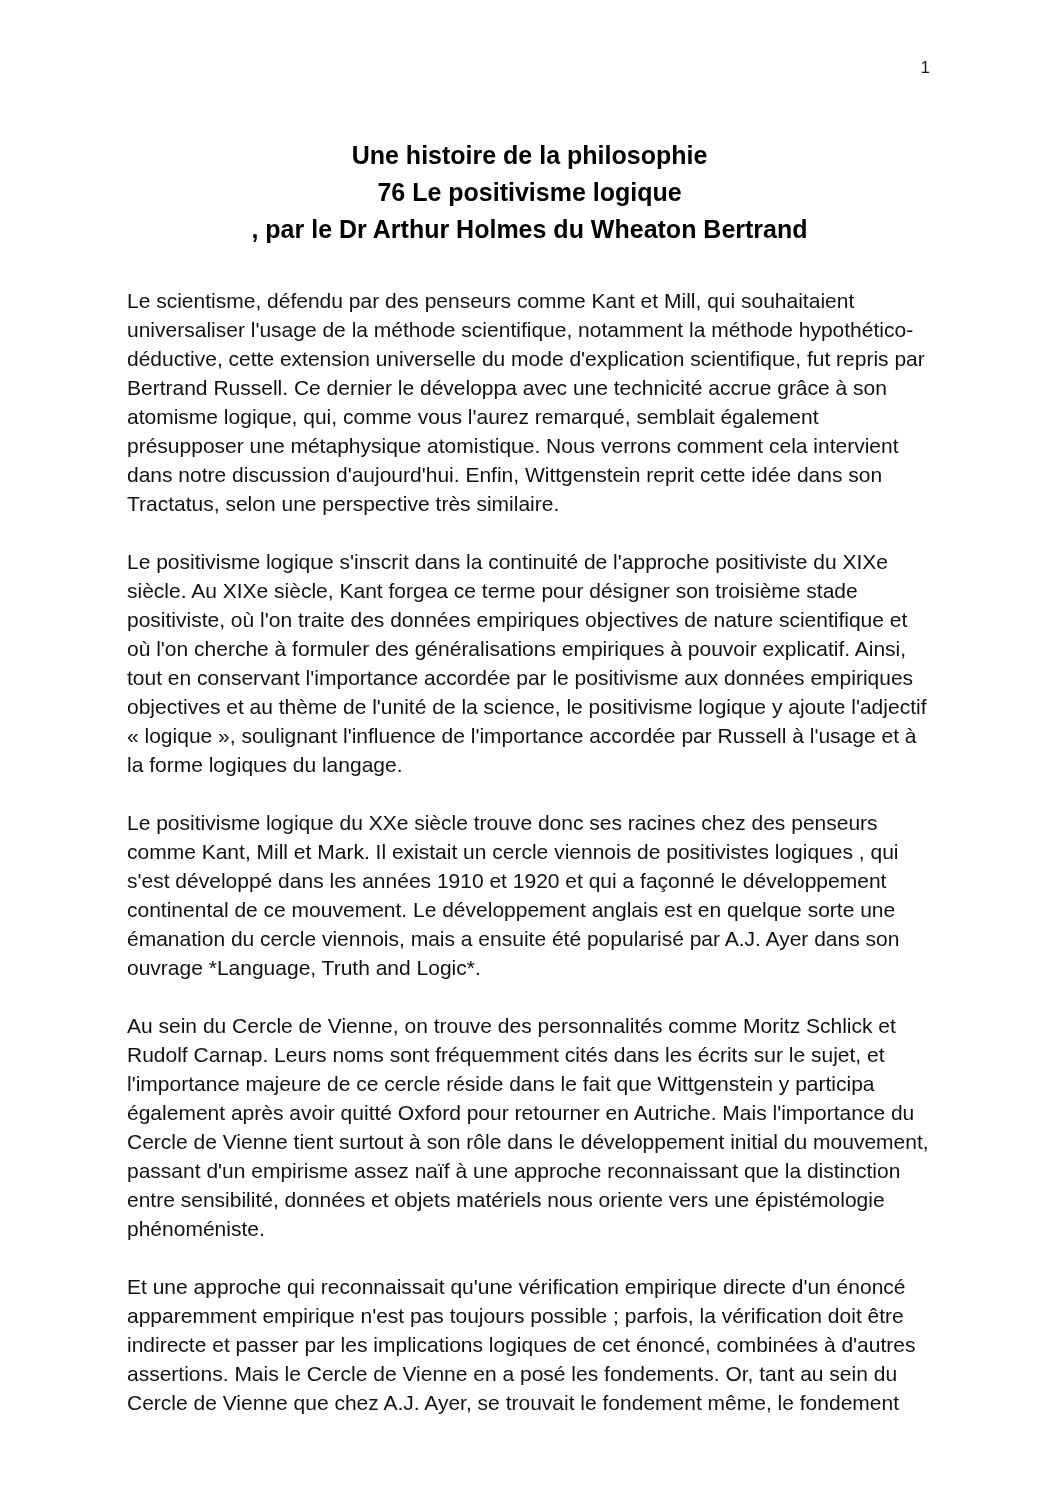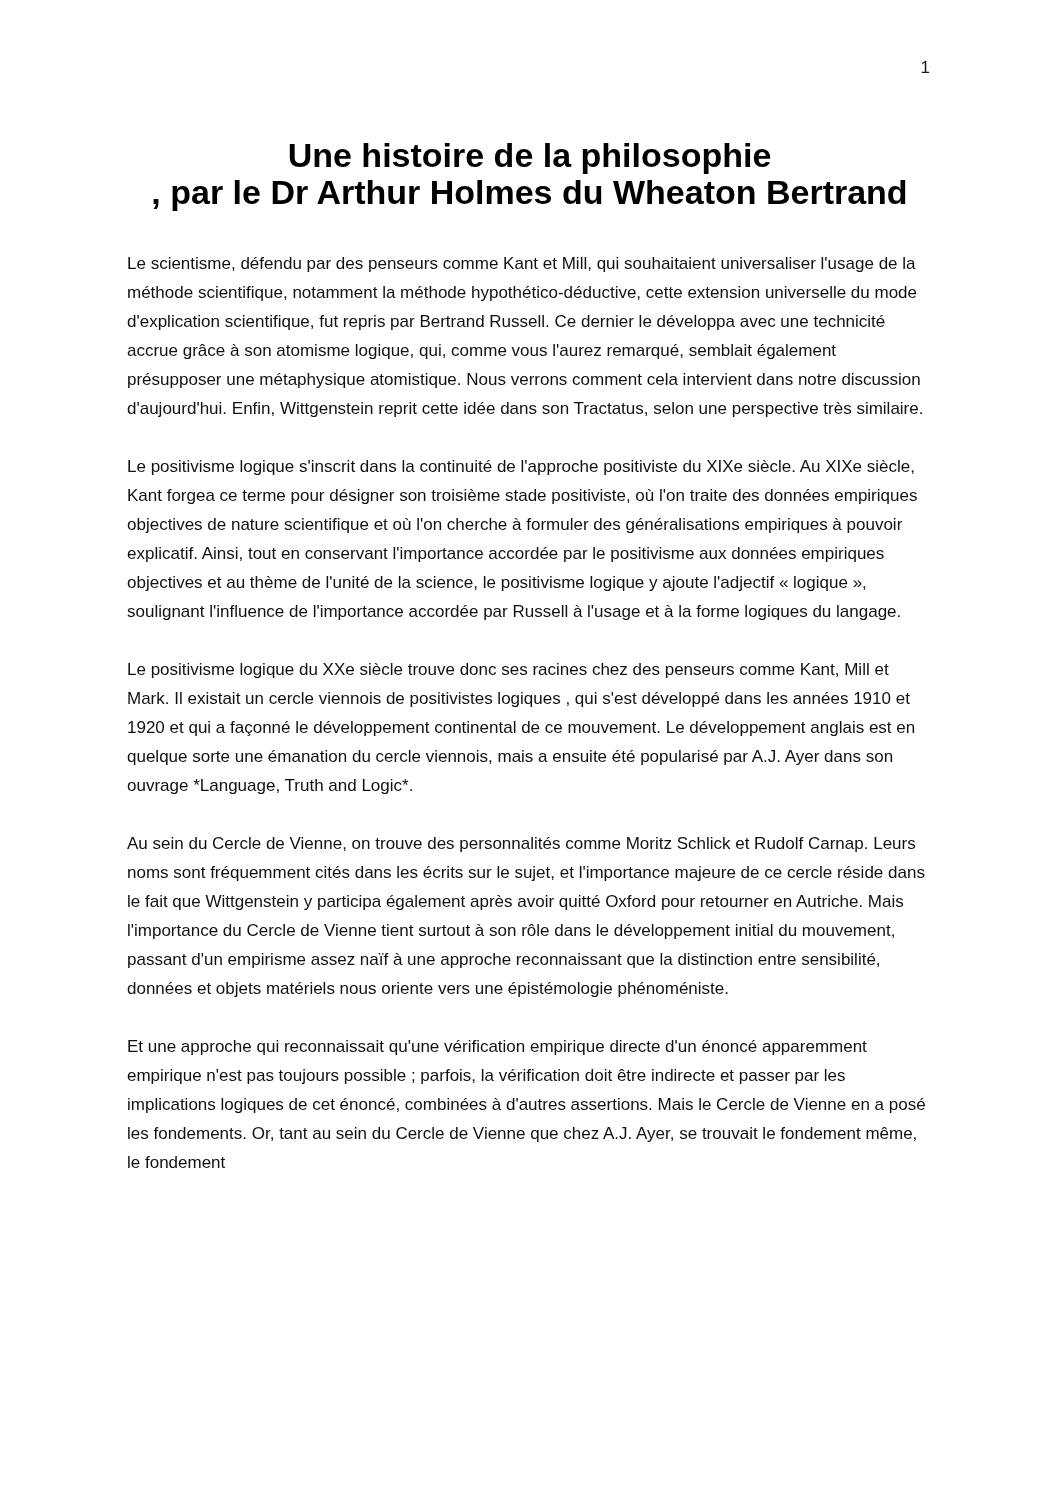--- a/index.html
+++ b/index.html
@@ -24,44 +24,45 @@
     top: 58px;
     right: 128px;
     font-size: 17px;
     color: #1a1a1a;
   }
   .doc-title {
     margin-top: 82px;
     margin-bottom: 38px;
     text-align: center;
     font-weight: bold;
-    font-size: 34px;
+    font-size: 25px;
     line-height: 37px;
     color: #000000;
   }
   .doc-title .title-line {
     display: block;
   }
   .body-text p {
     margin: 0 0 29px 0;
-    font-size: 17px;
+    font-size: 21px;
     line-height: 29px;
     text-align: left;
     color: #111111;
   }
 </style>
 </head>
 <body>
 
 <div class="page">
 
   <div class="page-number">1</div>
 
   <div class="doc-title">
     <span class="title-line">Une histoire de la philosophie</span>
+    <span class="title-line">76 Le positivisme logique</span>
     <span class="title-line">, par le Dr Arthur Holmes du Wheaton Bertrand</span>
   </div>
 
   <div class="body-text">
     <p>Le scientisme, défendu par des penseurs comme Kant et Mill, qui souhaitaient universaliser l'usage de la méthode scientifique, notamment la méthode hypothético-déductive, cette extension universelle du mode d'explication scientifique, fut repris par Bertrand Russell. Ce dernier le développa avec une technicité accrue grâce à son atomisme logique, qui, comme vous l'aurez remarqué, semblait également présupposer une métaphysique atomistique. Nous verrons comment cela intervient dans notre discussion d'aujourd'hui. Enfin, Wittgenstein reprit cette idée dans son Tractatus, selon une perspective très similaire.</p>
     <p>Le positivisme logique s'inscrit dans la continuité de l'approche positiviste du XIXe siècle. Au XIXe siècle, Kant forgea ce terme pour désigner son troisième stade positiviste, où l'on traite des données empiriques objectives de nature scientifique et où l'on cherche à formuler des généralisations empiriques à pouvoir explicatif. Ainsi, tout en conservant l'importance accordée par le positivisme aux données empiriques objectives et au thème de l'unité de la science, le positivisme logique y ajoute l'adjectif « logique », soulignant l'influence de l'importance accordée par Russell à l'usage et à la forme logiques du langage.</p>
     <p>Le positivisme logique du XXe siècle trouve donc ses racines chez des penseurs comme Kant, Mill et Mark. Il existait un cercle viennois de positivistes logiques , qui s'est développé dans les années 1910 et 1920 et qui a façonné le développement continental de ce mouvement. Le développement anglais est en quelque sorte une émanation du cercle viennois, mais a ensuite été popularisé par A.J. Ayer dans son ouvrage *Language, Truth and Logic*.</p>
     <p>Au sein du Cercle de Vienne, on trouve des personnalités comme Moritz Schlick et Rudolf Carnap. Leurs noms sont fréquemment cités dans les écrits sur le sujet, et l'importance majeure de ce cercle réside dans le fait que Wittgenstein y participa également après avoir quitté Oxford pour retourner en Autriche. Mais l'importance du Cercle de Vienne tient surtout à son rôle dans le développement initial du mouvement, passant d'un empirisme assez naïf à une approche reconnaissant que la distinction entre sensibilité, données et objets matériels nous oriente vers une épistémologie phénoméniste.</p>
     <p>Et une approche qui reconnaissait qu'une vérification empirique directe d'un énoncé apparemment empirique n'est pas toujours possible ; parfois, la vérification doit être indirecte et passer par les implications logiques de cet énoncé, combinées à d'autres assertions. Mais le Cercle de Vienne en a posé les fondements. Or, tant au sein du Cercle de Vienne que chez A.J. Ayer, se trouvait le fondement même, le fondement</p>
   </div>

